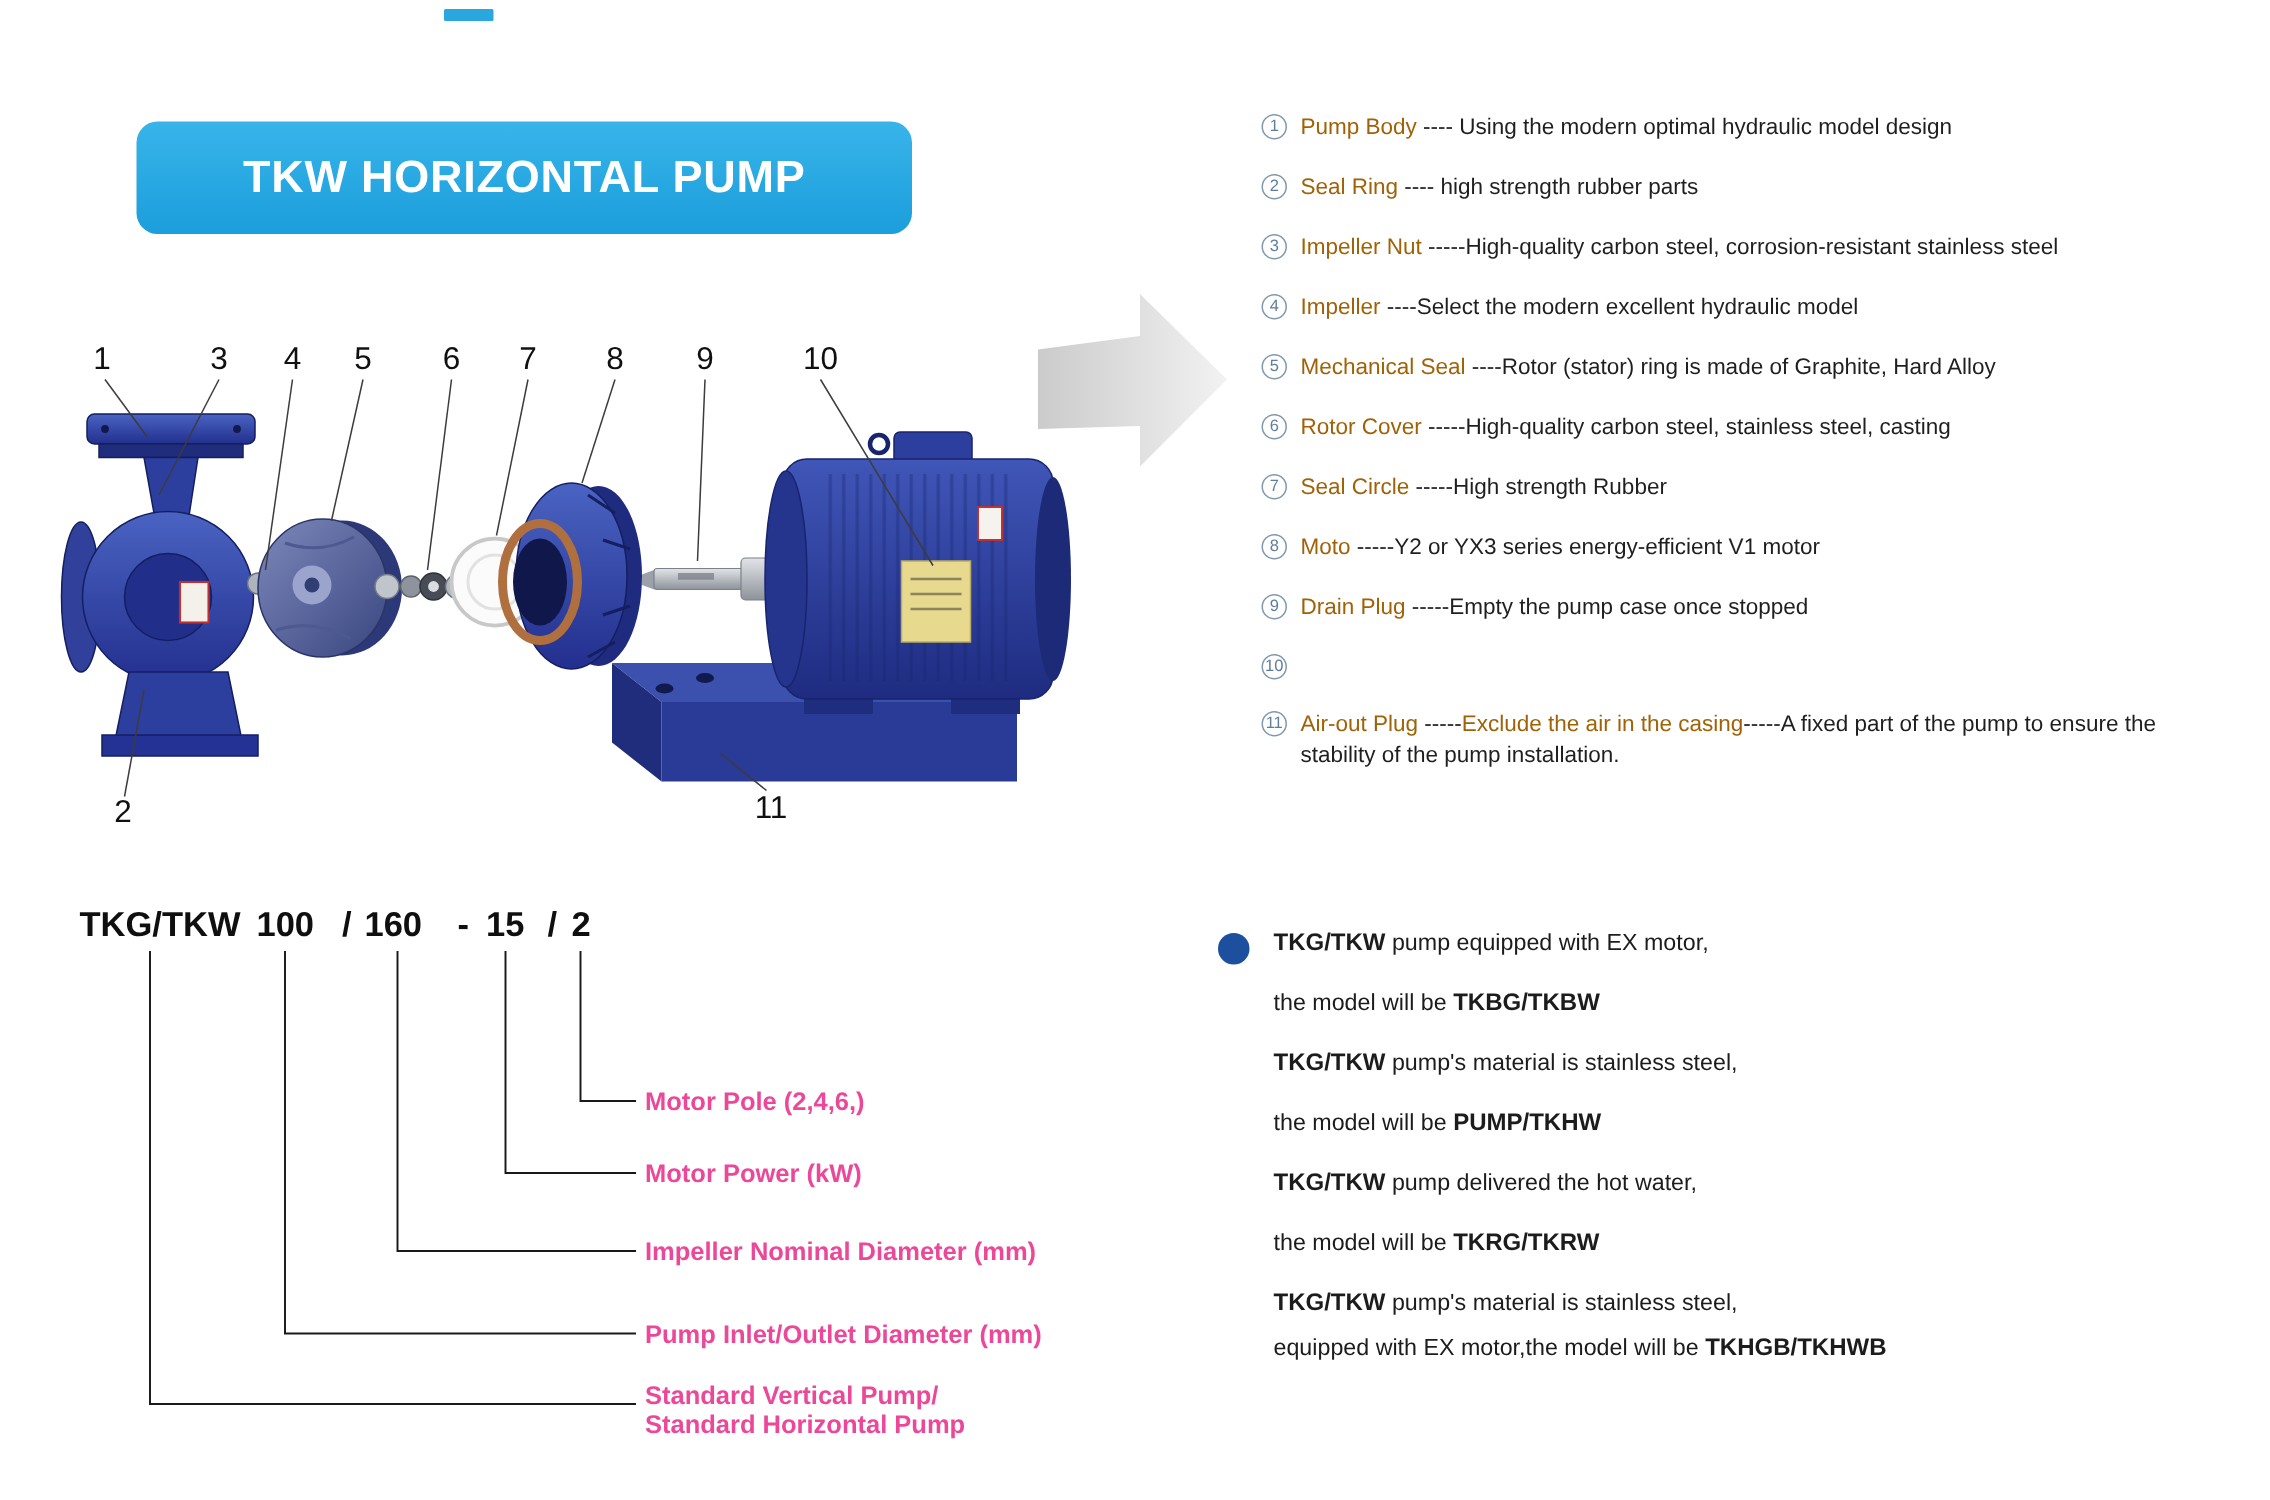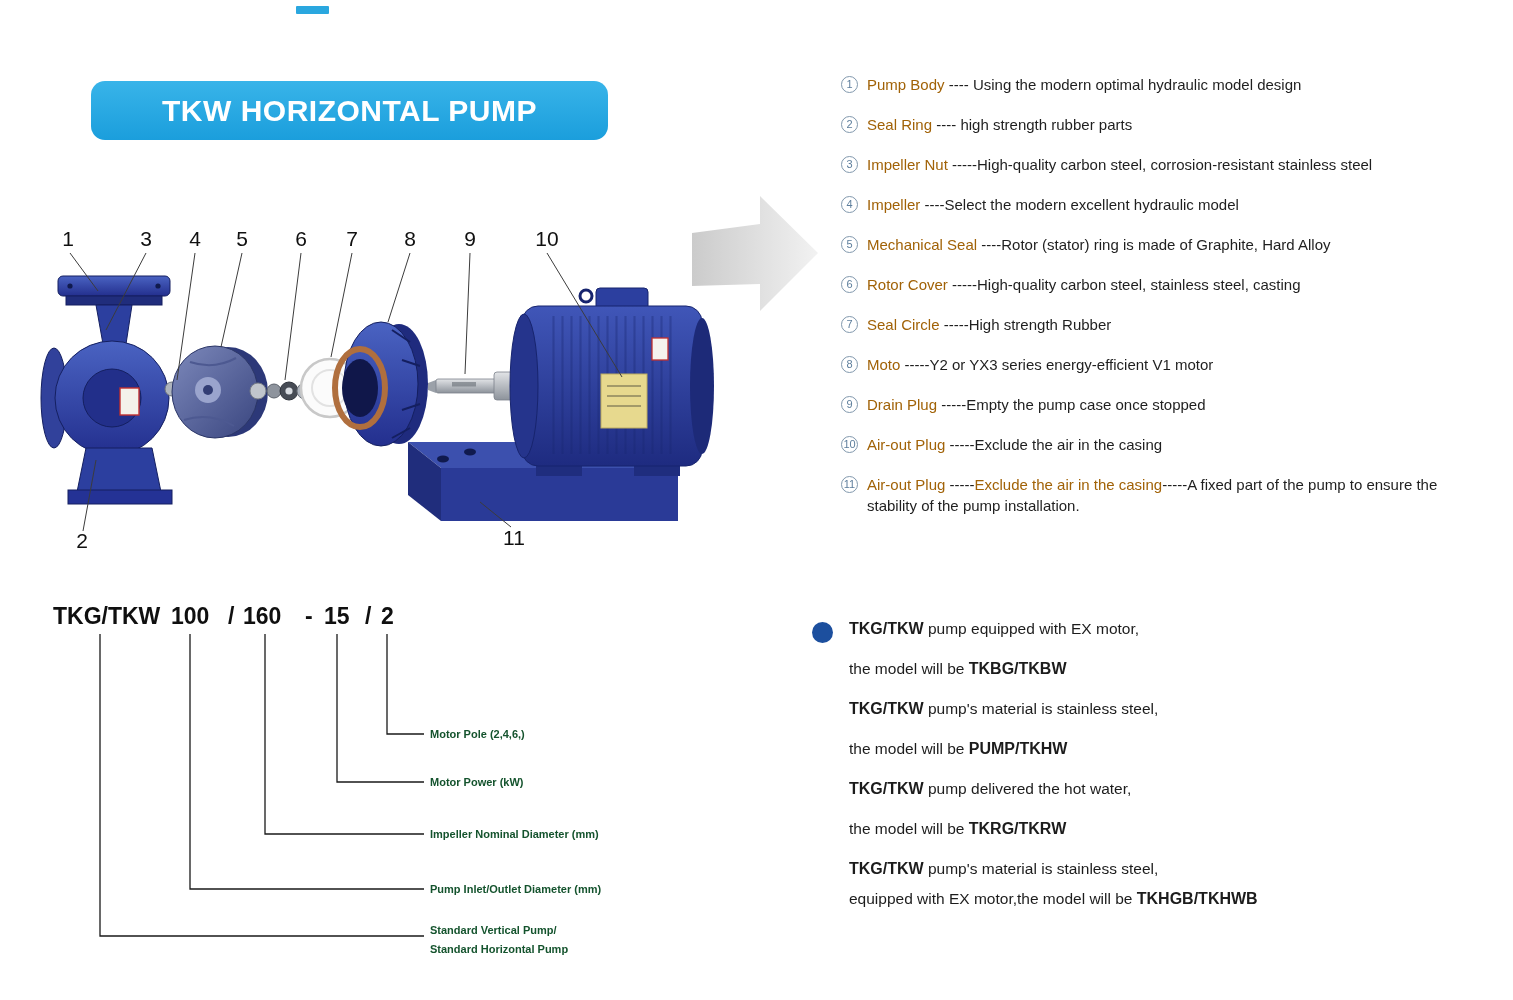--- a/index.html
+++ b/index.html
@@ -2,36 +2,36 @@
 <html><head>
 <meta charset="utf-8">
 <style>
   *{margin:0;padding:0;box-sizing:border-box}
   html,body{background:#ffffff}
   .page{position:relative;width:1513px;height:1000px;background:#ffffff;overflow:hidden;
         font-family:"Liberation Sans","DejaVu Sans",sans-serif;color:#1a1a1a}
 
   .artifact{position:absolute;left:296px;top:6px;width:33px;height:8px;background:#2aa7df;border-radius:1px}
 
-  .banner{position:absolute;left:91px;top:81px;width:517px;height:59px;border-radius:14px;
+  .banner{position:absolute;left:91px;top:81px;width:517px;height:75px;border-radius:14px;
           background:linear-gradient(180deg,#38b4e9 0%,#1b9edc 100%);
           display:flex;align-items:center;justify-content:center}
   .banner span{color:#ffffff;font-size:30px;font-weight:700;letter-spacing:.5px}
 
   .diagram-svg{position:absolute;left:0;top:0;width:840px;height:580px}
 
   .parts-list{position:absolute;left:841px;top:74px;width:650px}
   .part-item{display:flex;gap:9px;margin-bottom:19px;font-size:15px;line-height:21px;color:#1f1f1f}
   .pnum{flex:none;display:inline-flex;align-items:center;justify-content:center;width:17px;height:17px;
         margin-top:2px;border:1px solid #8198ad;border-radius:50%;color:#5d7e9c;font-size:11px}
   .pname{color:#a16207}
 
   .model-seg{position:absolute;font-size:23px;font-weight:700;color:#0f0f0f;white-space:nowrap}
   .callout-svg{position:absolute;left:0;top:0;width:760px;height:1000px;pointer-events:none}
-  .callout-label{position:absolute;left:430px;font-size:11px;font-weight:700;color:#14532d;line-height:19px;white-space:nowrap}
+  .callout-label{position:absolute;left:430px;font-size:17px;font-weight:700;color:#ec4899;line-height:19px;white-space:nowrap}
 
   .notes-bullet{position:absolute;left:812px;top:622px;width:21px;height:21px;border-radius:50%;background:#1c4f9e}
   .notes{position:absolute;left:849px;top:618px;width:655px;font-size:15.5px;color:#1c1c1c}
   .note-line{line-height:21px;margin-bottom:19px;white-space:nowrap}
   .note-line:nth-child(7){margin-bottom:9px}
   .nb{font-weight:700;font-size:16px}
 </style>
 </head>
 <body>
 
@@ -215,21 +215,20 @@
       <div class="part-item">
         <span class="pnum">8</span>
         <span class="ptext"><span class="pname">Moto</span><span> -----</span><span>Y2 or YX3 series energy-efficient V1 motor</span></span>
       </div>
       <div class="part-item">
         <span class="pnum">9</span>
         <span class="ptext"><span class="pname">Drain Plug</span><span> -----</span><span>Empty the pump case once stopped</span></span>
       </div>
       <div class="part-item">
         <span class="pnum">10</span>
-        <span class="ptext"><span class="pname">Air-out Plug</span><span> -----</span><span>Exclude the air in the casing</span></span>
       </div>
       <div class="part-item">
         <span class="pnum">11</span>
         <span class="ptext"><span class="pname">Air-out Plug</span><span> -----</span><span class="pname">Exclude the air in the casing</span><span>-----A fixed part of the pump to ensure the stability of the pump installation.</span></span>
       </div>
     </div>
 
   <span class="model-seg" style="left:53px;top:603px">TKG/TKW</span>
   <span class="model-seg" style="left:171px;top:603px">100</span>
   <span class="model-seg" style="left:228px;top:603px">/</span>

